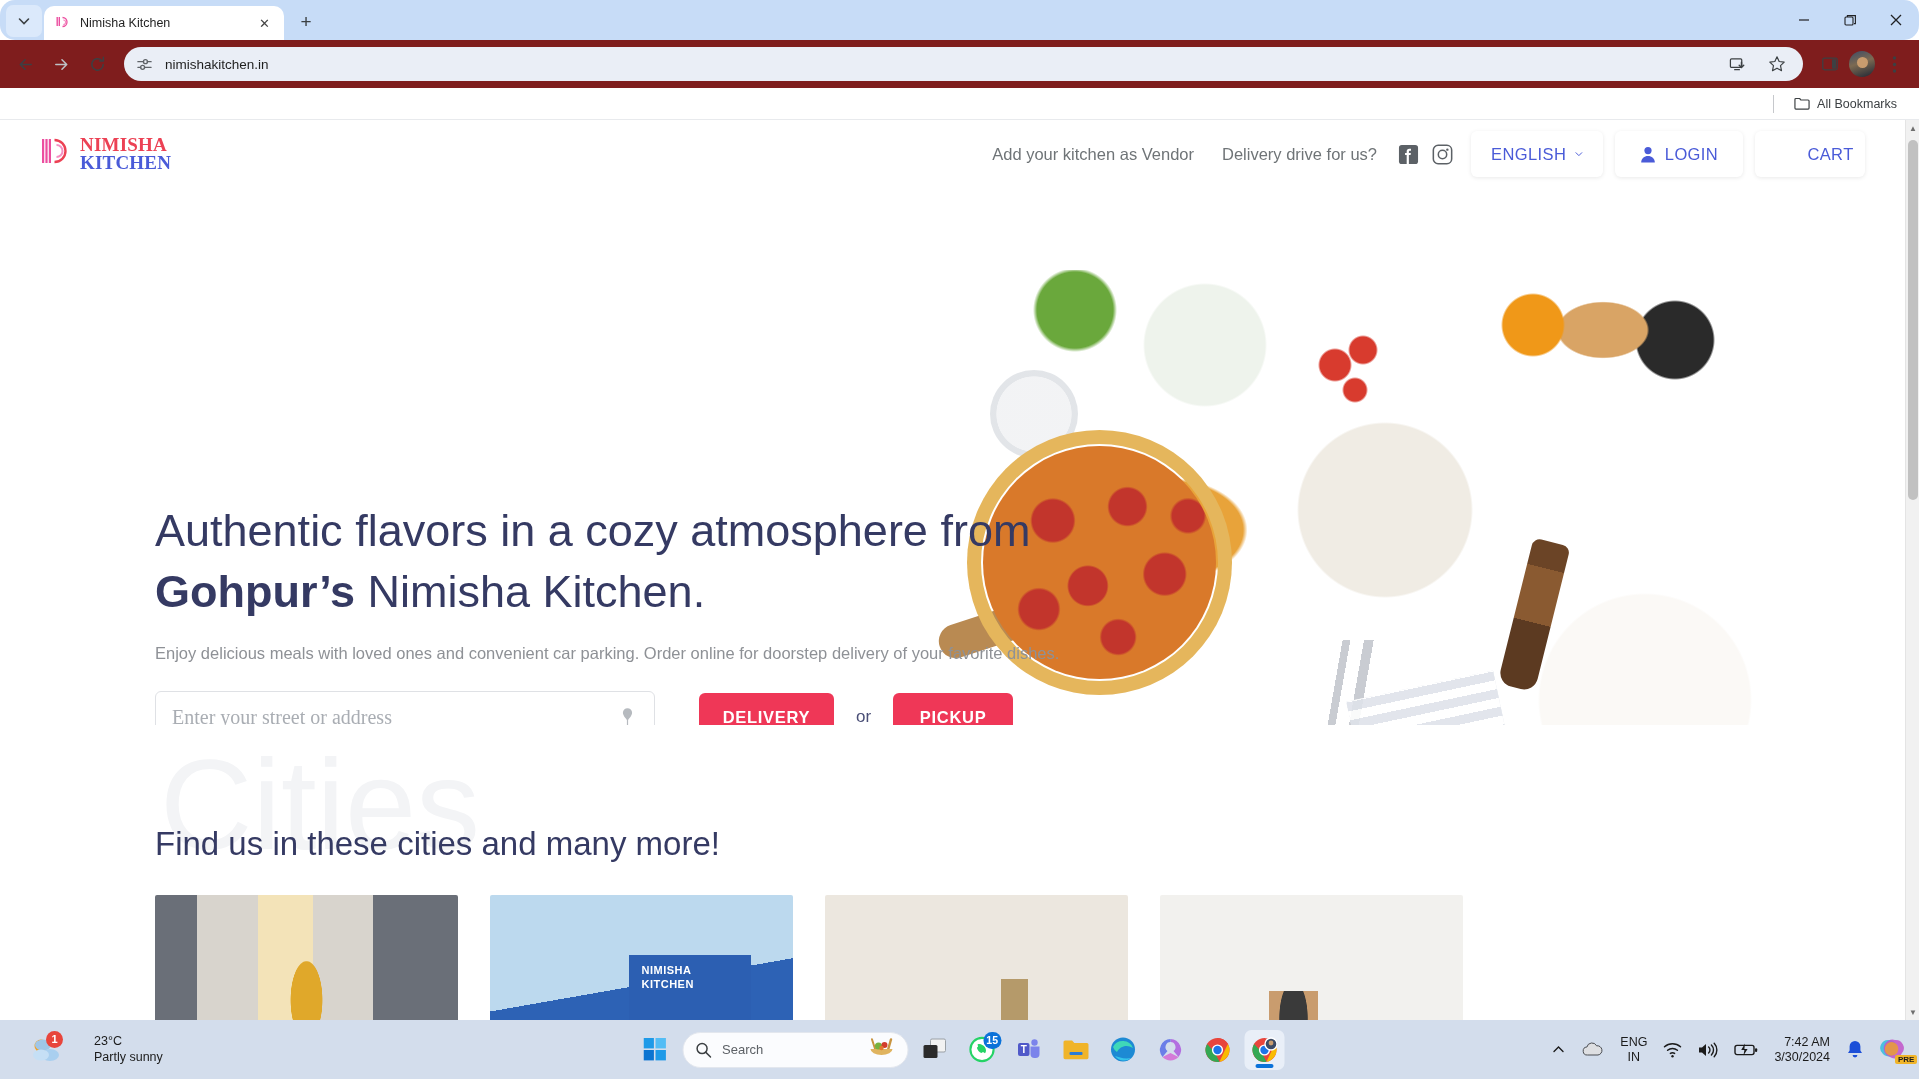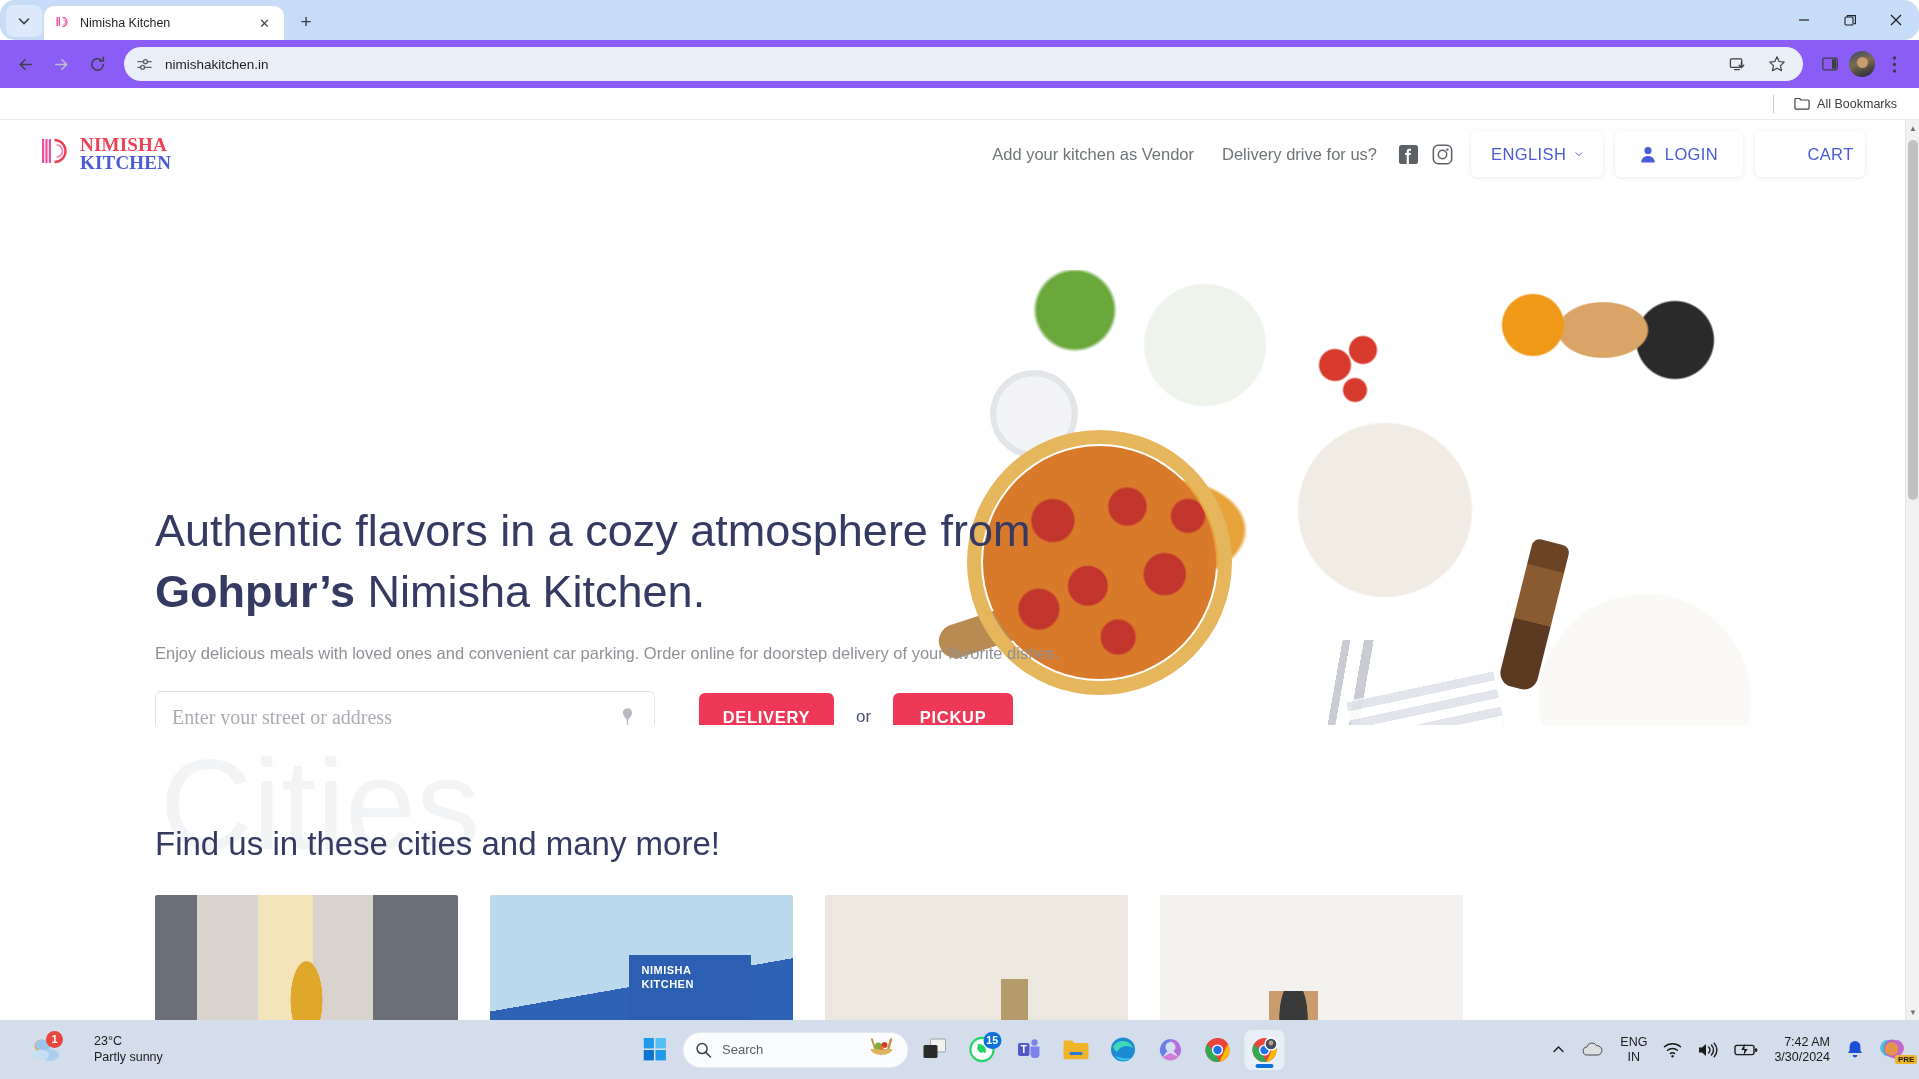--- a/index.html
+++ b/index.html
@@ -47,21 +47,21 @@
   }
   .winctrls {
     position: absolute; right: 0; top: 0; height: 40px; display: flex;
   }
   .winctrl {
     width: 46px; height: 40px; display: flex; align-items: center;
     justify-content: center; cursor: pointer; color: #202124;
   }
 
   .toolbar {
-    height: 48px; background: #8b5cf6; display: flex; align-items: center;
+    height: 48px; background: #7f1d1d; display: flex; align-items: center;
     padding: 0 8px; gap: 2px;
   }
   .tb-btn {
     width: 34px; height: 34px; border-radius: 50%; display: flex;
     align-items: center; justify-content: center; cursor: pointer; color: #5f6368;
   }
   .tb-btn.disabled { color: #bdc1c6; }
   .omnibox {
     flex: 1; height: 34px; background: #eaeef6; border-radius: 18px;
     display: flex; align-items: center; padding: 0 12px; margin: 0 8px;

